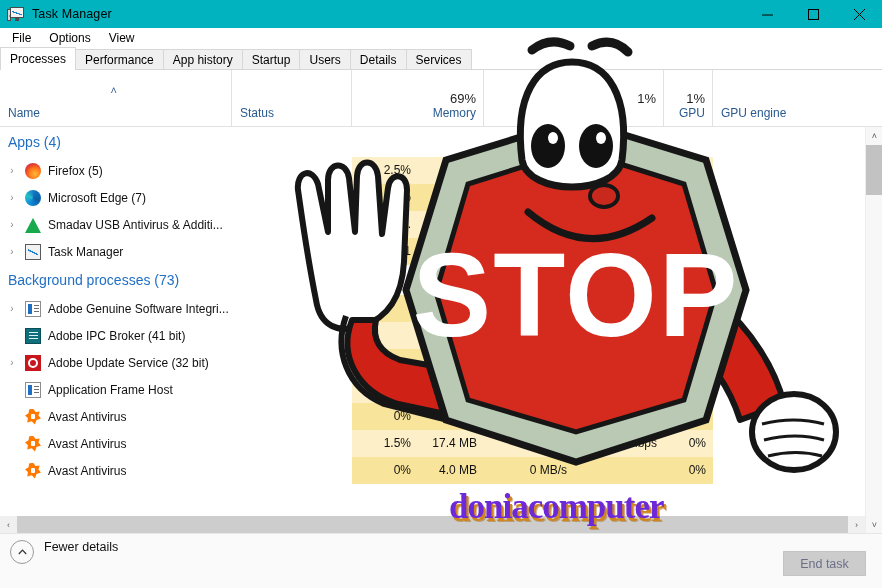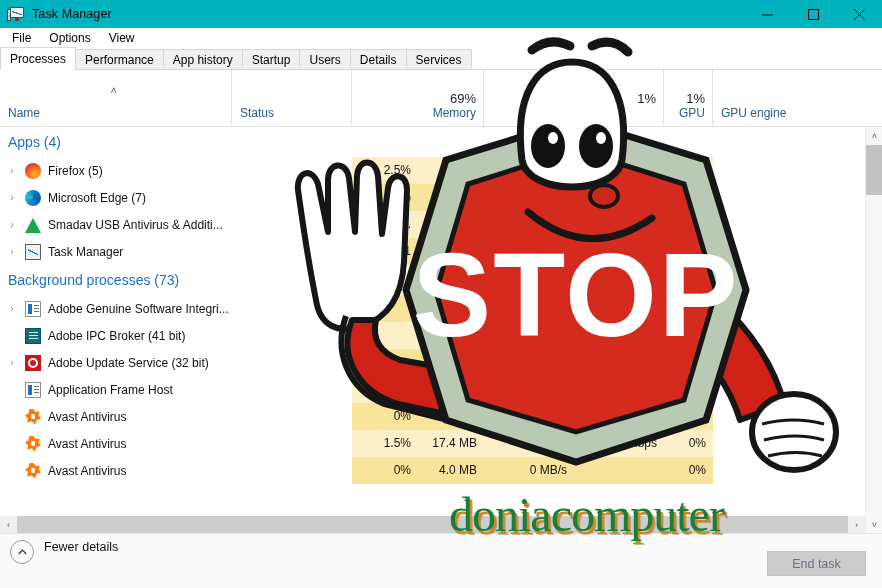--- a/index.html
+++ b/index.html
@@ -115,30 +115,30 @@
   .vs-arrow{position:absolute;left:0;width:17px;height:17px;display:flex;align-items:center;justify-content:center;color:#5a5a5a;font-size:9px;}
   .vs-arrow.up{top:0;}
   .vs-arrow.down{bottom:0;}
   .vs-thumb{position:absolute;left:0;top:18px;width:17px;height:50px;background:#c2c2c2;}
 
   
   .statusbar{position:absolute;left:0;top:533px;width:882px;height:55px;background:#fafafa;border-top:1px solid #e6e6e6;box-sizing:border-box;}
   .fewer{position:absolute;left:10px;top:6px;display:flex;align-items:flex-start;}
   .fewer .circ{width:22px;height:22px;border:1px solid #9a9a9a;border-radius:50%;display:flex;align-items:center;justify-content:center;color:#333;font-size:10px;}
   .fewer .txt{margin-left:10px;font-size:12.5px;color:#111;}
-  .endtask{position:absolute;right:16px;top:17px;width:99px;height:25px;background:#ccc;border:1px solid #c4c4c4;
+  .endtask{position:absolute;right:16px;top:17px;width:83px;height:25px;background:#ccc;border:1px solid #c4c4c4;
     display:flex;align-items:center;justify-content:center;color:#6b6f86;font-size:12.5px;box-sizing:border-box;}
 
   
   .overlay{position:absolute;left:0;top:0;width:882px;height:588px;pointer-events:none;padding-left:16px;}
   .watermark{
     position:absolute;left:449px;top:487px;
     font-family:"Liberation Serif","DejaVu Serif",serif;
-    font-weight:normal;font-size:48px;letter-spacing:-1px;
-    color:#15803d;
+    font-weight:bold;font-size:35px;letter-spacing:-1px;
+    color:#6d28d9;
     text-shadow:2px 3px 0 #cf8620, 3px 4px 0 rgba(160,100,20,.45);
     white-space:nowrap;
   }
 </style>
 </head>
 <body>
 
 <div id="app">
 
   <div class="titlebar">

